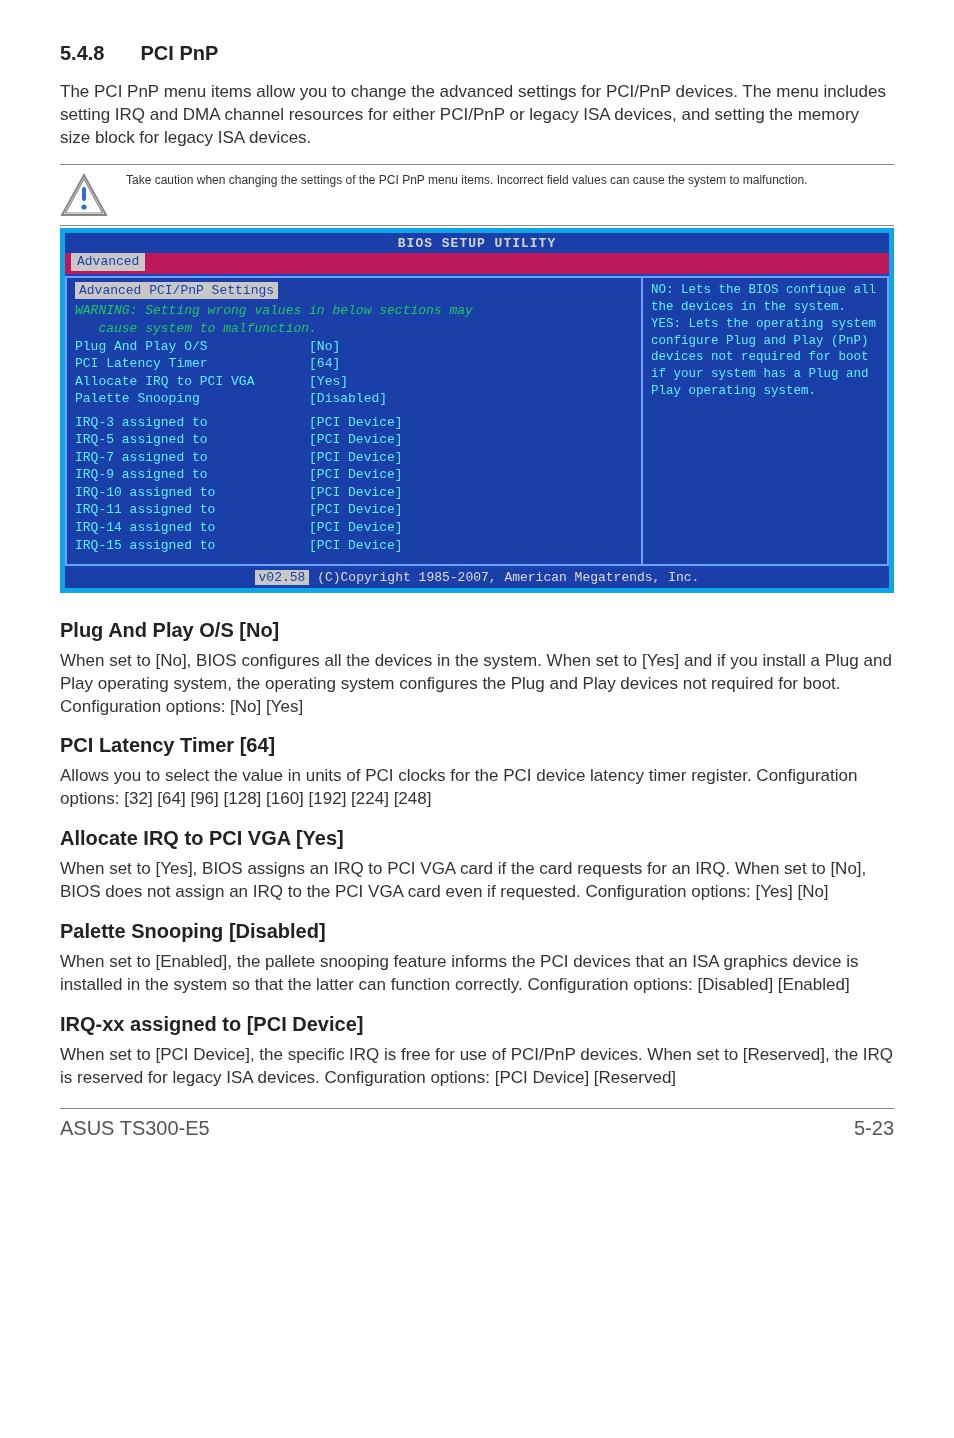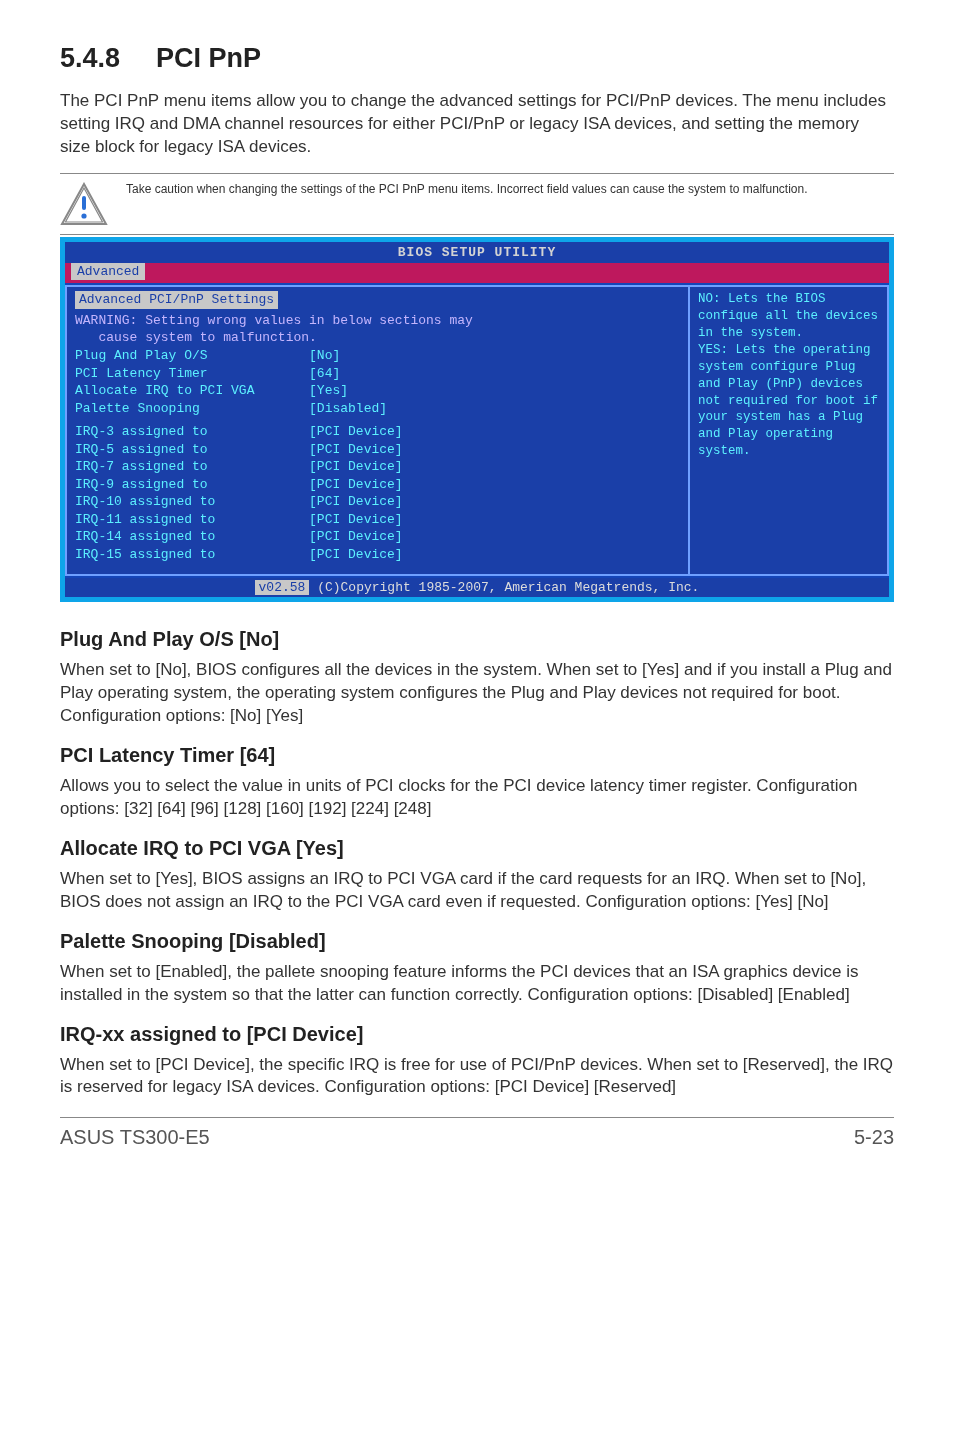--- a/index.html
+++ b/index.html
@@ -6,21 +6,21 @@
   body {
     font-family: Arial, Helvetica, sans-serif;
     color: #333;
     background: #fff;
     width: 954px;
     padding: 40px 60px 20px 60px;
     font-size: 17px;
     line-height: 1.35;
   }
   h1.section-number {
-    font-size: 27px;
+    font-size: 20px;
     font-weight: bold;
     color: #222;
     margin-bottom: 14px;
   }
   h1.section-number span.num { display:inline-block; margin-right: 36px; }
   p.body { margin-bottom: 14px; color:#333; }
   .caution-row {
     display:flex; align-items:flex-start; gap:18px;
     border-top:1px solid #888; border-bottom:1px solid #888;
     padding:8px 0; margin-bottom:2px;
@@ -43,25 +43,25 @@
   .bios-tab {
     display:inline-block; background:#c8c8c8; color:#1a3fa8;
     padding:0 6px; font-weight:normal;
   }
   .bios-body { display:flex; border-top:2px solid #1445b8; }
   .bios-left {
     flex:1; border:2px solid #6fa0ff; border-right:1px solid #6fa0ff;
     padding:4px 8px 10px 8px; background:#1a3fa8;
   }
   .bios-right {
-    width:200px; border:2px solid #6fa0ff; border-left:1px solid #6fa0ff;
+    width:247px; border:2px solid #6fa0ff; border-left:1px solid #6fa0ff;
     padding:4px 8px; background:#1a3fa8; color:#5cf0ff; font-size:12.5px;
   }
   .bios-heading { background:#c8c8c8; color:#1a3fa8; padding:0 4px; display:inline-block; margin-bottom:3px; white-space:pre; }
-  .bios-warn { color:#c4b5fd; white-space:pre; }
+  .bios-warn { color:#22c55e; white-space:pre;font-style:italic; }
   .bios-line { white-space:pre; color:#5cf0ff; }
   .bios-copy { background:#1a3fa8; color:#dcdcdc; text-align:center; border-top:2px solid #1445b8; padding:1px 0; }
   .bios-copy .hl { background:#c8c8c8; color:#1a3fa8; padding:0 4px; }
 
   h2.sub { font-size:20px; font-weight:bold; color:#222; margin:14px 0 6px 0; }
   .footer-line { border-top:1px solid #888; margin-top:18px; padding-top:6px; display:flex; justify-content:space-between; font-size:20px; color:#555;}
 </style>
 </head>
 <body>
 

